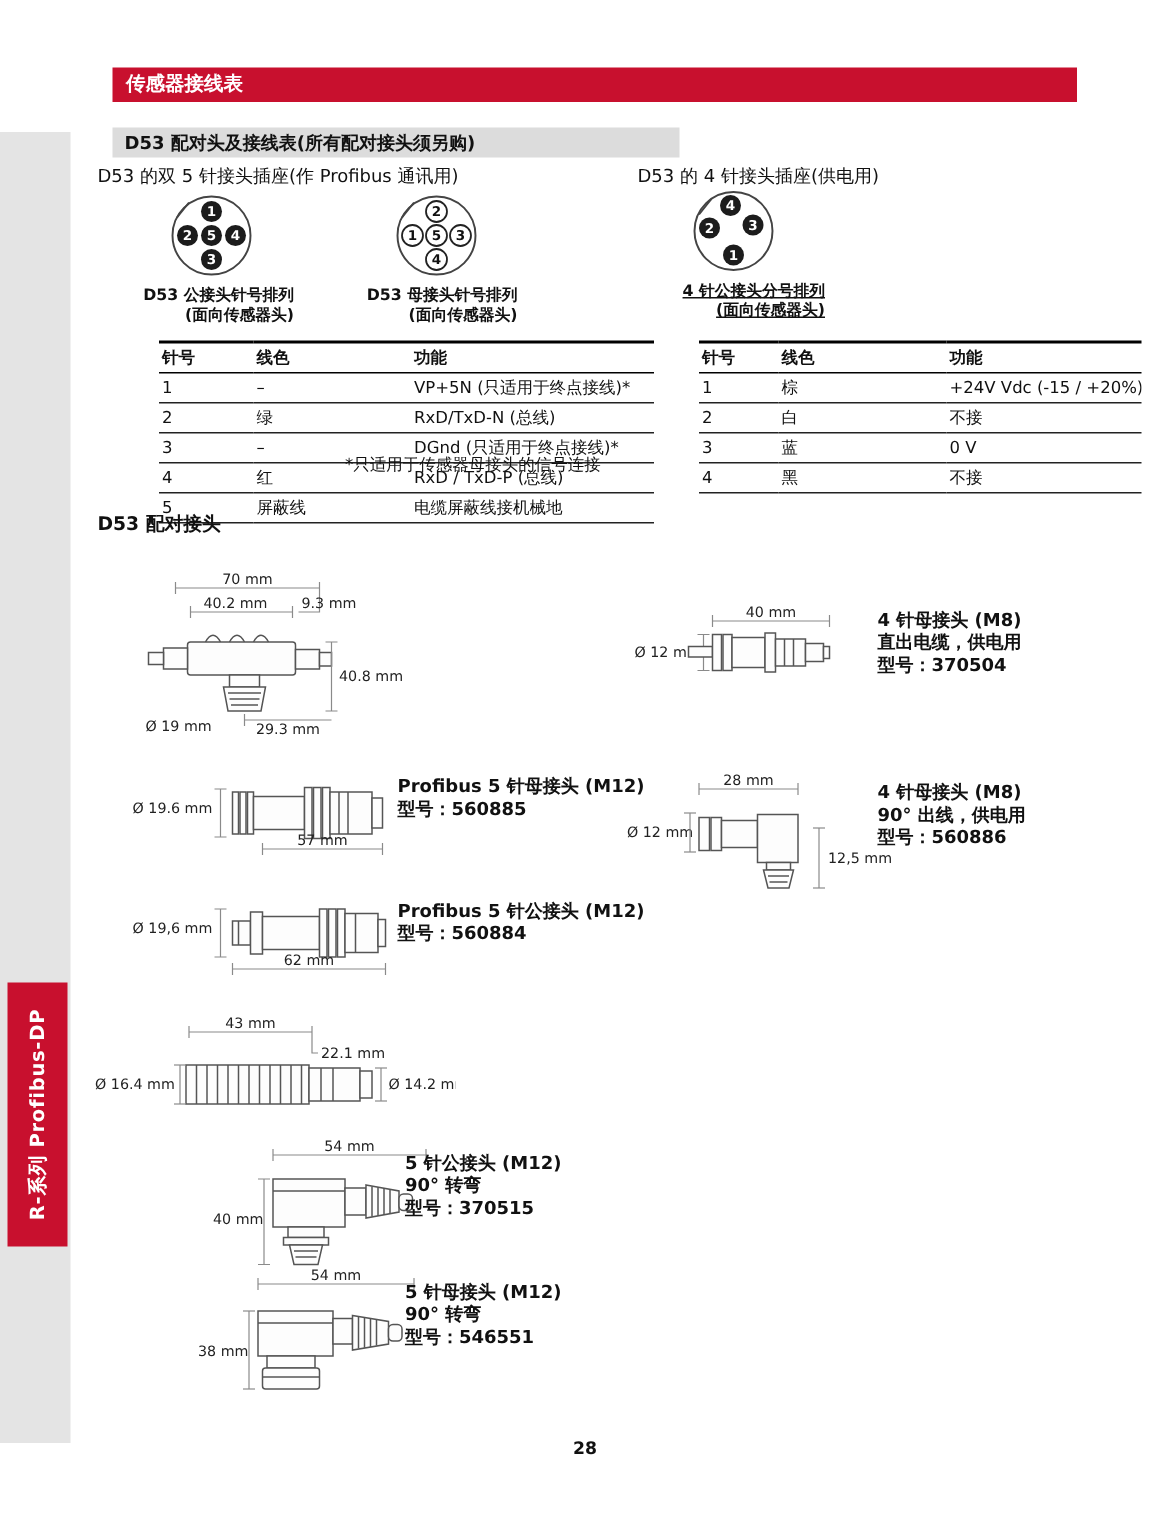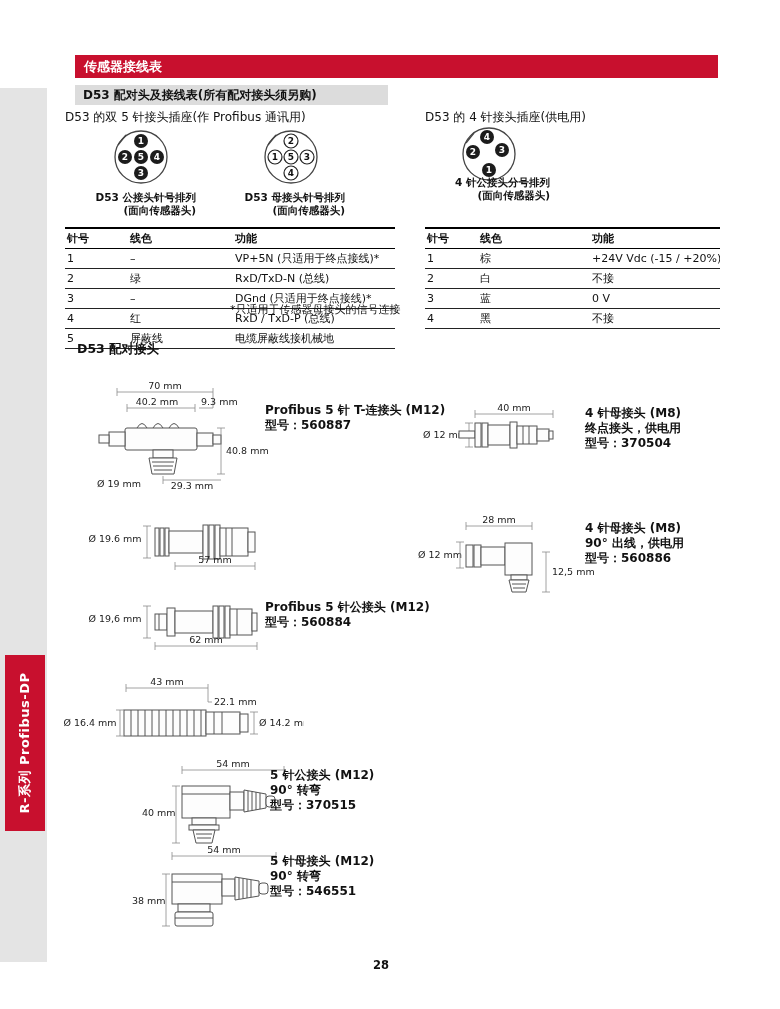--- a/index.html
+++ b/index.html
@@ -3,42 +3,42 @@
 <meta charset="utf-8">
 <style>
   html,body{margin:0;padding:0;background:#fff;}
   .page{position:relative;width:780px;height:1009px;background:#ffffff;overflow:hidden;
         font-family:"DejaVu Sans","Liberation Sans",sans-serif;color:#111;}
   .margin-strip{position:absolute;left:0;top:88px;width:47px;height:874px;background:#E4E4E4;}
   .side-tab{position:absolute;left:5px;top:655px;width:40px;height:176px;background:#C8102E;}
   .side-tab span{position:absolute;left:50%;top:50%;transform:translate(-50%,-50%) rotate(-90deg);
         white-space:nowrap;color:#fff;font-weight:bold;font-size:13px;letter-spacing:.5px;}
   .banner{position:absolute;left:75px;top:45px;width:643px;height:23px;background:#C8102E;
-        color:#fff;font-weight:bold;font-size:13px;line-height:23px;padding-left:9px;box-sizing:border-box;margin-top:10px;}
-  .section-bar{position:absolute;left:75px;top:85px;width:313px;height:20px;background:#DCDCDC;
+        color:#fff;font-weight:bold;font-size:13px;line-height:23px;padding-left:9px;box-sizing:border-box;}
+  .section-bar{position:absolute;left:75px;top:85px;width:378px;height:20px;background:#DCDCDC;
         font-weight:bold;font-size:12px;line-height:20px;padding-left:8px;box-sizing:border-box;}
   .col-title{position:absolute;font-weight:normal;font-size:12px;white-space:nowrap;}
   .caption{position:absolute;text-align:right;font-size:10.5px;font-weight:bold;line-height:1.25;}
-  table.wiring{position:absolute;border-collapse:collapse;font-size:11px;table-layout:fixed;}
+  table.wiring{position:absolute;border-collapse:collapse;font-size:11px;table-layout:fixed;margin-left:41px;}
   table.wiring th{font-weight:bold;text-align:left;border-top:2px solid #000;border-bottom:1px solid #000;padding:2px 0 2px 2px;}
   table.wiring td{border-bottom:1px solid #222;padding:2px 0 2px 2px;white-space:nowrap;overflow:hidden;}
   .footnote{position:absolute;font-size:11px;white-space:nowrap;}
-  .heading{position:absolute;font-weight:bold;font-size:12.5px;margin-left:12px;}
+  .heading{position:absolute;font-weight:bold;font-size:12.5px;}
   .cn-label{position:absolute;font-weight:bold;font-size:12px;line-height:15px;white-space:nowrap;}
   .dwg{position:absolute;}
   .dwg .pl{stroke:#555;stroke-width:1;fill:none;}
   .dwg .pf{stroke:#555;stroke-width:1;fill:#fdfdfd;}
   .dwg .dim{stroke:#8a8a8a;stroke-width:0.8;fill:none;}
   .dwg text{font-size:9.5px;fill:#222;font-family:"DejaVu Sans",sans-serif;}
   .pins .outer{stroke:#444;stroke-width:1.3;fill:none;}
   .pins circle.m{fill:#1c1c1c;stroke:none;}
   .pins circle.f{fill:#fff;stroke:#222;stroke-width:1.2;}
   .pins text.w{fill:#fff;font-weight:bold;font-size:9px;text-anchor:middle;}
   .pins text.b{fill:#111;font-weight:bold;font-size:9px;text-anchor:middle;}
-  .page-number{position:absolute;left:373px;top:958px;width:34px;text-align:left;font-weight:bold;font-size:11.5px;}
+  .page-number{position:absolute;left:373px;top:958px;width:34px;text-align:center;font-weight:bold;font-size:11.5px;}
 </style>
 </head>
 <body>
 
 <div class="page">
 
   <div class="margin-strip"></div>
 
   <div class="side-tab">
     <span>R-系列  Profibus-DP</span>
@@ -99,21 +99,21 @@
   </svg>
 
   <div class="caption" style="left:86px;top:191px;width:110px;">
     <div>D53 公接头针号排列</div>
     <div>(面向传感器头)</div>
   </div>
   <div class="caption" style="left:235px;top:191px;width:110px;">
     <div>D53 母接头针号排列</div>
     <div>(面向传感器头)</div>
   </div>
-  <div class="caption" style="left:432px;top:176px;width:118px;">
+  <div class="caption" style="left:432px;top:188px;width:118px;text-decoration:underline;">
     <div>4 针公接头分号排列</div>
     <div>(面向传感器头)</div>
   </div>
 
   <table class="wiring" style="left:65px;top:227px;width:330px;">
     <colgroup>
         <col style="width:63px">
         <col style="width:105px">
         <col style="width:162px">
       </colgroup>
@@ -211,24 +211,20 @@
     <path class="pl" d="M57,82 h22 M58,86 h20 M59,90 h18"></path>
     <line class="dim" x1="126" y1="48" x2="126" y2="94"></line>
       <line class="dim" x1="122" y1="48" x2="130" y2="48"></line>
       <line class="dim" x1="122" y1="94" x2="130" y2="94"></line>
     <text x="131" y="74">40.8 mm</text>
     <text x="2" y="107">Ø 19 mm</text>
     <line class="dim" x1="68" y1="100" x2="126" y2="100"></line>
       <line class="dim" x1="68" y1="96" x2="68" y2="104"></line>
     <text x="97" y="109" text-anchor="middle">29.3 mm</text>
   </svg>
-  <div class="cn-label" style="left:265px;top:403px;">
-    <div>Profibus 5 针 T-连接头 (M12)</div>
-    <div>型号：560887</div>
-  </div>
 
   <svg class="dwg" style="left:423px;top:404px;" width="145" height="55" viewBox="0 0 145 55">
     <line class="dim" x1="52" y1="10" x2="130" y2="10"></line>
       <line class="dim" x1="52" y1="6" x2="52" y2="14"></line>
       <line class="dim" x1="130" y1="6" x2="130" y2="14"></line>
     <text x="91" y="7" text-anchor="middle">40 mm</text>
     <text x="0" y="34">Ø 12 mm</text>
     <line class="dim" x1="46" y1="19" x2="46" y2="43"></line>
       <line class="dim" x1="42" y1="19" x2="50" y2="19"></line>
       <line class="dim" x1="42" y1="43" x2="50" y2="43"></line>
@@ -238,21 +234,21 @@
     <rect class="pf" x="65" y="21" width="22" height="20"></rect>
     <rect class="pf" x="87" y="18" width="7" height="26"></rect>
     <rect class="pf" x="94" y="22" width="20" height="18"></rect>
       <line class="pl" x1="100" y1="22" x2="100" y2="40"></line>
       <line class="pl" x1="106" y1="22" x2="106" y2="40"></line>
     <rect class="pf" x="114" y="25" width="12" height="12"></rect>
       <rect class="pf" x="126" y="27" width="4" height="8"></rect>
   </svg>
   <div class="cn-label" style="left:585px;top:406px;">
     <div>4 针母接头 (M8)</div>
-    <div>终点接头，供电用</div>
+    <div>直出电缆，供电用</div>
     <div>型号：370504</div>
   </div>
 
   <svg class="dwg" style="left:85px;top:512px;" width="180" height="60" viewBox="0 0 180 60">
     <text x="30" y="30" text-anchor="middle">Ø 19.6 mm</text>
     <line class="dim" x1="62" y1="14" x2="62" y2="46"></line>
       <line class="dim" x1="58" y1="14" x2="66" y2="14"></line>
       <line class="dim" x1="58" y1="46" x2="66" y2="46"></line>
     <rect class="pf" x="70" y="16" width="4" height="28"></rect>
       <rect class="pf" x="75" y="16" width="4" height="28"></rect>
@@ -263,20 +259,24 @@
       <rect class="pf" x="130" y="13" width="5" height="34"></rect>
     <rect class="pf" x="135" y="16" width="28" height="28"></rect>
       <line class="pl" x1="141" y1="16" x2="141" y2="44"></line>
       <line class="pl" x1="147" y1="16" x2="147" y2="44"></line>
     <rect class="pf" x="163" y="20" width="7" height="20"></rect>
     <line class="dim" x1="90" y1="54" x2="170" y2="54"></line>
       <line class="dim" x1="90" y1="50" x2="90" y2="58"></line>
       <line class="dim" x1="170" y1="50" x2="170" y2="58"></line>
     <text x="130" y="51" text-anchor="middle">57 mm</text>
   </svg>
+  <div class="cn-label" style="left:265px;top:517px;">
+    <div>Profibus 5 针母接头 (M12)</div>
+    <div>型号：560885</div>
+  </div>
 
   <svg class="dwg" style="left:418px;top:514px;" width="178" height="82" viewBox="0 0 178 82">
     <line class="dim" x1="48" y1="12" x2="114" y2="12"></line>
       <line class="dim" x1="48" y1="8" x2="48" y2="16"></line>
       <line class="dim" x1="114" y1="8" x2="114" y2="16"></line>
     <text x="81" y="9" text-anchor="middle">28 mm</text>
     <text x="0" y="44">Ø 12 mm</text>
     <line class="dim" x1="42" y1="28" x2="42" y2="54"></line>
       <line class="dim" x1="38" y1="28" x2="46" y2="28"></line>
       <line class="dim" x1="38" y1="54" x2="46" y2="54"></line>

